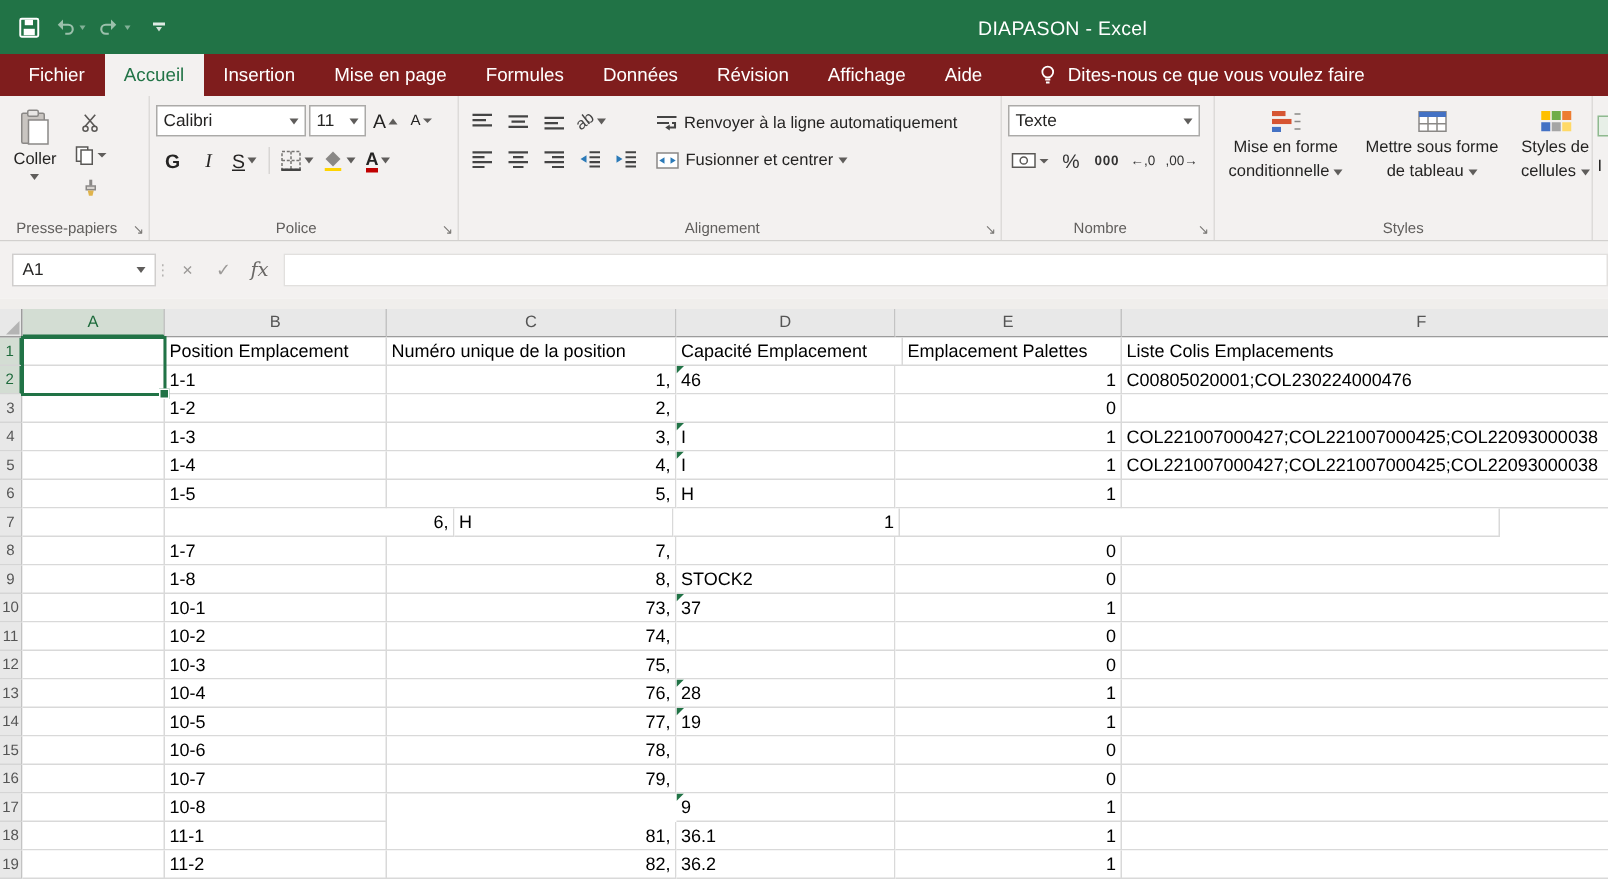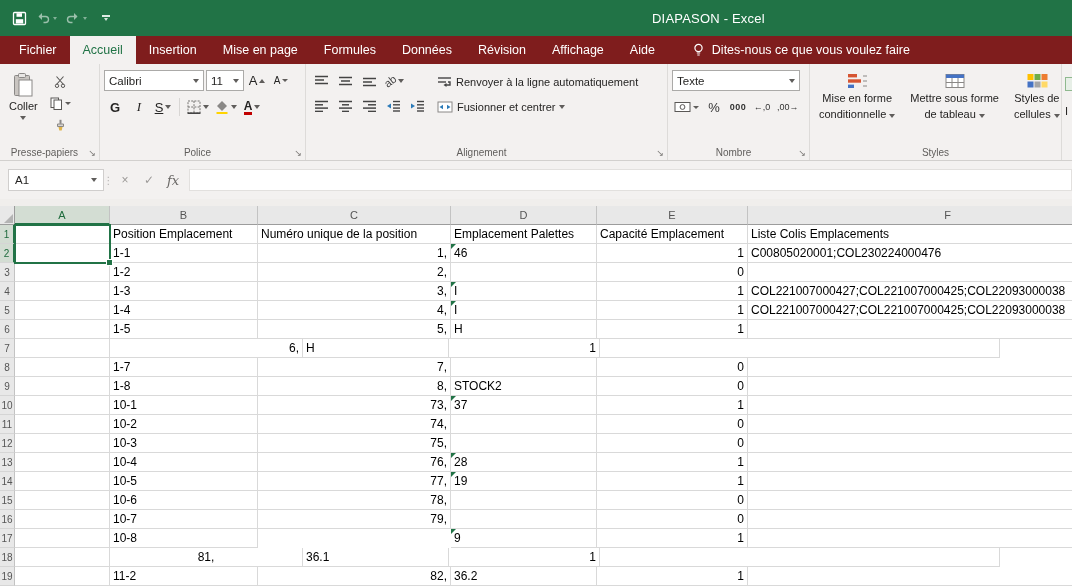--- a/index.html
+++ b/index.html
@@ -465,22 +465,22 @@
       <div class="col-header" style="width: 146px;">D</div>
       <div class="col-header" style="width: 151px;">E</div>
       <div class="col-header" style="width: 400px;">F</div>
     </div>
   <div id="grid-body">
       <div class="grid-row">
         <div class="row-header sel">1</div>
         <div class="cell align-left" style="width: 95px;"></div>
         <div class="cell align-left" style="width: 148px;">Position Emplacement</div>
         <div class="cell align-left" style="width: 193px;">Numéro unique de la position</div>
+        <div class="cell align-left" style="width: 151px;">Capacité Emplacement</div>
         <div class="cell align-left" style="width: 146px;">Emplacement Palettes</div>
-        <div class="cell align-left" style="width: 151px;">Capacité Emplacement</div>
         <div class="cell align-left" style="width: 400px;">Liste Colis Emplacements</div>
       </div>
       <div class="grid-row">
         <div class="row-header sel">2</div>
         <div class="cell align-left" style="width: 95px;"></div>
         <div class="cell align-left" style="width: 148px;">1-1</div>
         <div class="cell align-right" style="width: 193px;">1,</div>
         <div class="cell align-left err" style="width: 146px;">46</div>
         <div class="cell align-right" style="width: 151px;">1</div>
         <div class="cell align-left" style="width: 400px;">C00805020001;COL230224000476</div>
@@ -615,21 +615,22 @@
         <div class="cell align-left" style="width: 95px;"></div>
         <div class="cell align-left" style="width: 148px;">10-8</div>
         <div class="cell align-right" style="width: 193px; margin-top: 36px;">80,</div>
         <div class="cell align-left err" style="width: 146px;">9</div>
         <div class="cell align-right" style="width: 151px;">1</div>
         <div class="cell align-left" style="width: 400px;"></div>
       </div>
       <div class="grid-row">
         <div class="row-header">18</div>
         <div class="cell align-left" style="width: 95px;"></div>
-        <div class="cell align-right" style="width: 193px; text-align: center;">81,</div>
+        <div class="cell align-left" style="width: 148px;">11-1</div>
+        <div class="cell align-right" style="width: 193px;">81,</div>
         <div class="cell align-left" style="width: 146px;">36.1</div>
         <div class="cell align-right" style="width: 151px;">1</div>
         <div class="cell align-left" style="width: 400px;"></div>
       </div>
       <div class="grid-row">
         <div class="row-header">19</div>
         <div class="cell align-left" style="width: 95px;"></div>
         <div class="cell align-left" style="width: 148px;">11-2</div>
         <div class="cell align-right" style="width: 193px;">82,</div>
         <div class="cell align-left" style="width: 146px;">36.2</div>

